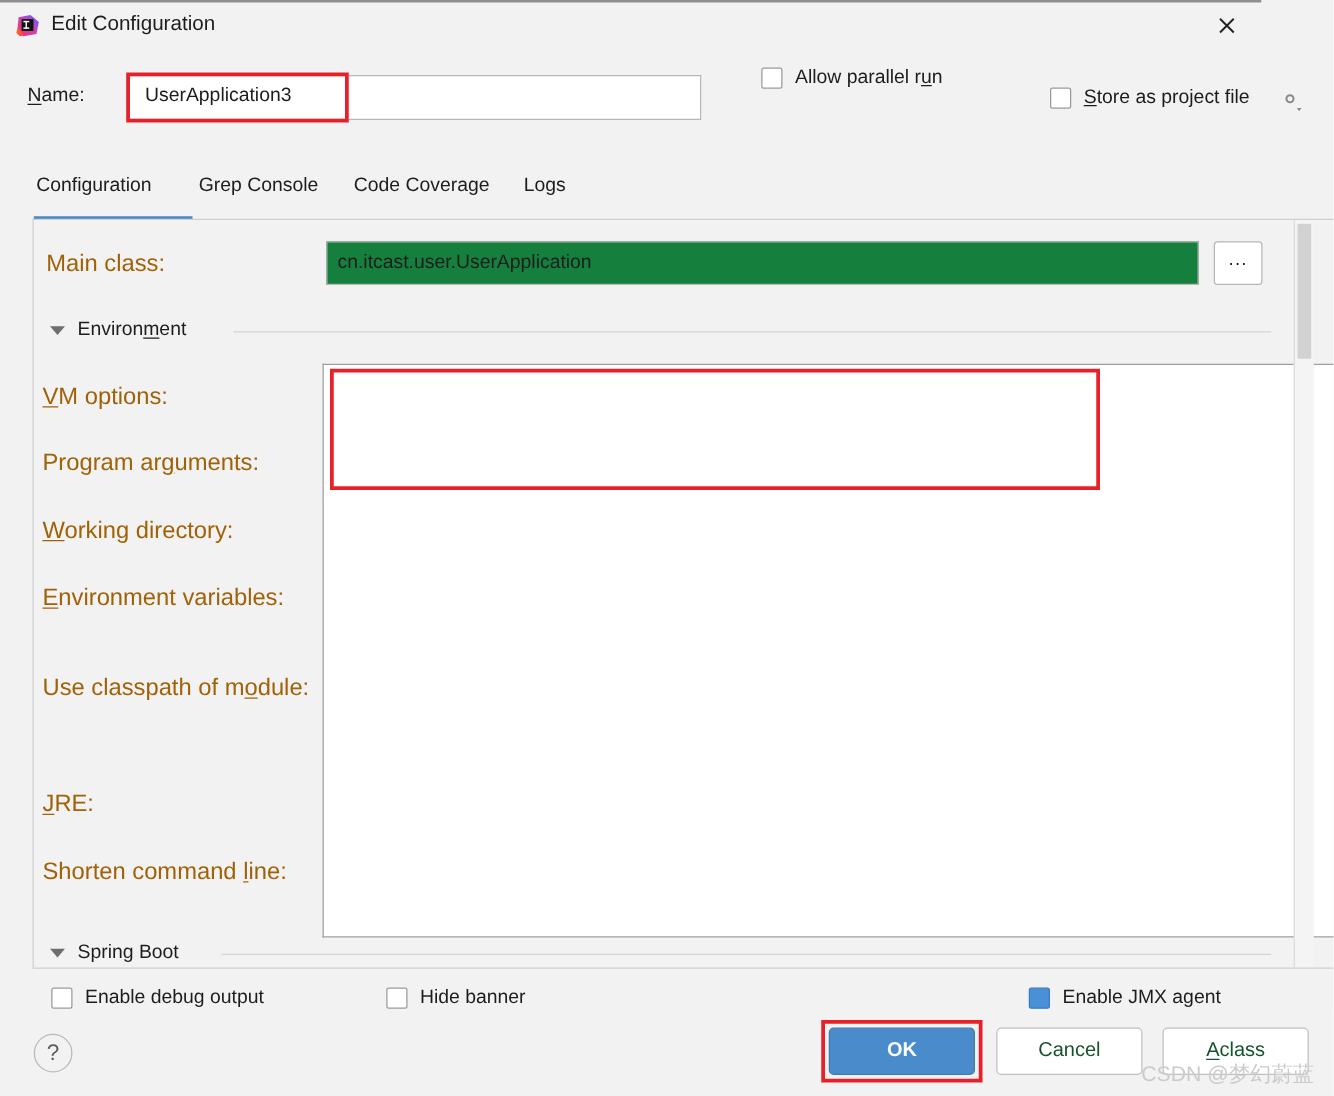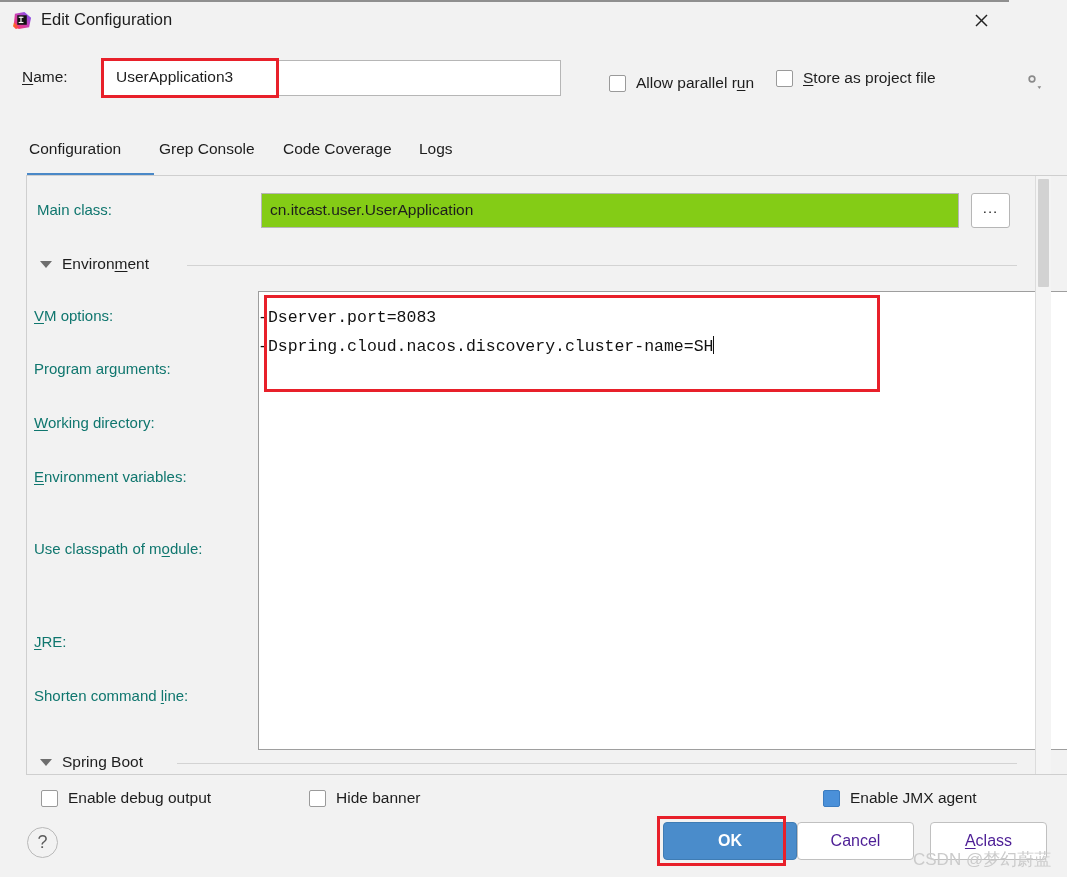--- a/index.html
+++ b/index.html
@@ -93,22 +93,22 @@
   .cb .box {
     width: 17px; height: 17px;
     border: 1px solid #9a9a9a;
     background: #ffffff;
     box-sizing: border-box;
     border-radius: 2px;
     margin-right: 10px;
     flex: none;
   }
   .cb .lbl { font-size: 15.5px; }
-  #cb-parallel { left: 609px; top: 74px; }
-  #cb-store    { left: 776px; top: 69px; text-align: center; }
+  #cb-parallel { left: 609px; top: 53px; }
+  #cb-store    { left: 840px; top: 69px; text-align: center; }
   .gear-icon {
     position: absolute;
     left: 1021px; top: 68px;
     width: 22px; height: 22px;
     cursor: pointer;
   }
 
   
   .tabs {
     position: absolute;
@@ -139,31 +139,31 @@
   
   .panel-left-border {
     position: absolute;
     left: 26px; top: 176px;
     width: 1px; height: 598px;
     background: #cfcfcf;
   }
 
   .field-label {
     position: absolute;
-    font-size: 15px;
-    color: #0f766e;
+    font-size: 19px;
+    color: #a16207;
     white-space: nowrap;
   }
   .u { text-decoration: underline; text-underline-offset: 2px; }
 
   .mainclass-field {
     position: absolute;
     left: 261px; top: 193px;
     width: 698px; height: 35px;
-    background: #84cc16;
+    background: #15803d;
     border: 1px solid #b6b6b6;
     box-sizing: border-box;
   }
   .mainclass-text {
     position: absolute;
     left: 8px; top: 7px;
     font-size: 15.5px;
     white-space: nowrap;
   }
   .browse-btn {
@@ -294,32 +294,32 @@
     cursor: pointer;
     box-sizing: border-box;
   }
   .dlg-btn {
     position: absolute;
     height: 38px;
     border: 1px solid #c0c0c0;
     border-radius: 4px;
     background: #ffffff;
     font-size: 16px;
-    color: #4c1d95;
+    color: #14532d;
     display: flex; align-items: center; justify-content: center;
     cursor: pointer;
     box-sizing: border-box;
   }
   .dlg-btn.primary {
     background: #4a8ccb;
     border-color: #3f7cb4;
     color: #ffffff;
     font-weight: bold;
   }
-  #btn-ok     { left: 663px; top: 822px; width: 134px; }
+  #btn-ok     { left: 663px; top: 822px; width: 117px; }
   #btn-cancel { left: 797px; top: 822px; width: 117px; }
   #btn-apply  { left: 930px; top: 822px; width: 117px; }
   .ok-highlight {
     position: absolute;
     left: 657px; top: 816px;
     width: 129px; height: 50px;
     border: 3px solid #e8202a;
     box-sizing: border-box;
     pointer-events: none;
   }
@@ -411,22 +411,20 @@
 
   <div class="field-label" style="left:34px; top:307px;"><span class="u">V</span>M options:</div>
   <div class="field-label" style="left:34px; top:360px;">Program ar<span class="u">g</span>uments:</div>
   <div class="field-label" style="left:34px; top:414px;"><span class="u">W</span>orking directory:</div>
   <div class="field-label" style="left:34px; top:468px;"><span class="u">E</span>nvironment variables:</div>
   <div class="field-label" style="left:34px; top:540px;">Use classpath of m<span class="u">o</span>dule:</div>
   <div class="field-label" style="left:34px; top:633px;"><span class="u">J</span>RE:</div>
   <div class="field-label" style="left:34px; top:687px;">Shorten command <span class="u">l</span>ine:</div>
 
   <div class="vm-overlay"></div>
-  <div class="vm-text"><span>-Dserver.port=8083</span>
-<span>-Dspring.cloud.nacos.discovery.cluster-name=SH</span><span class="vm-caret"></span></div>
   <div class="vm-highlight"></div>
 
   <div class="scroll-track">
     <div class="scroll-thumb" style="left:2px; top:3px;"></div>
   </div>
 
   <div class="sb-rule-top"></div>
   <div class="group-hdr" style="left:40px; top:753px;">
     <span class="tri"></span>
     <span class="gname">Spring Boot</span>

